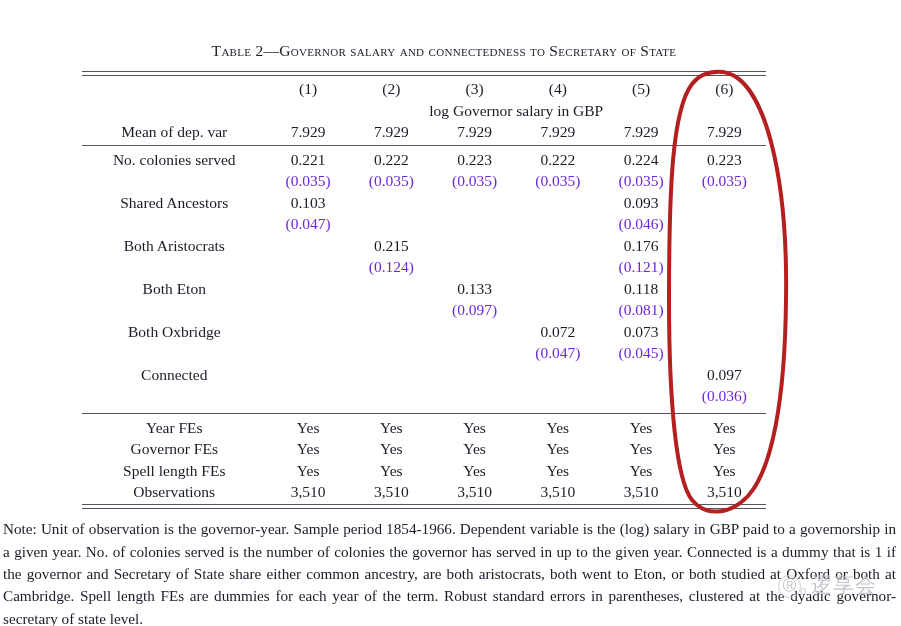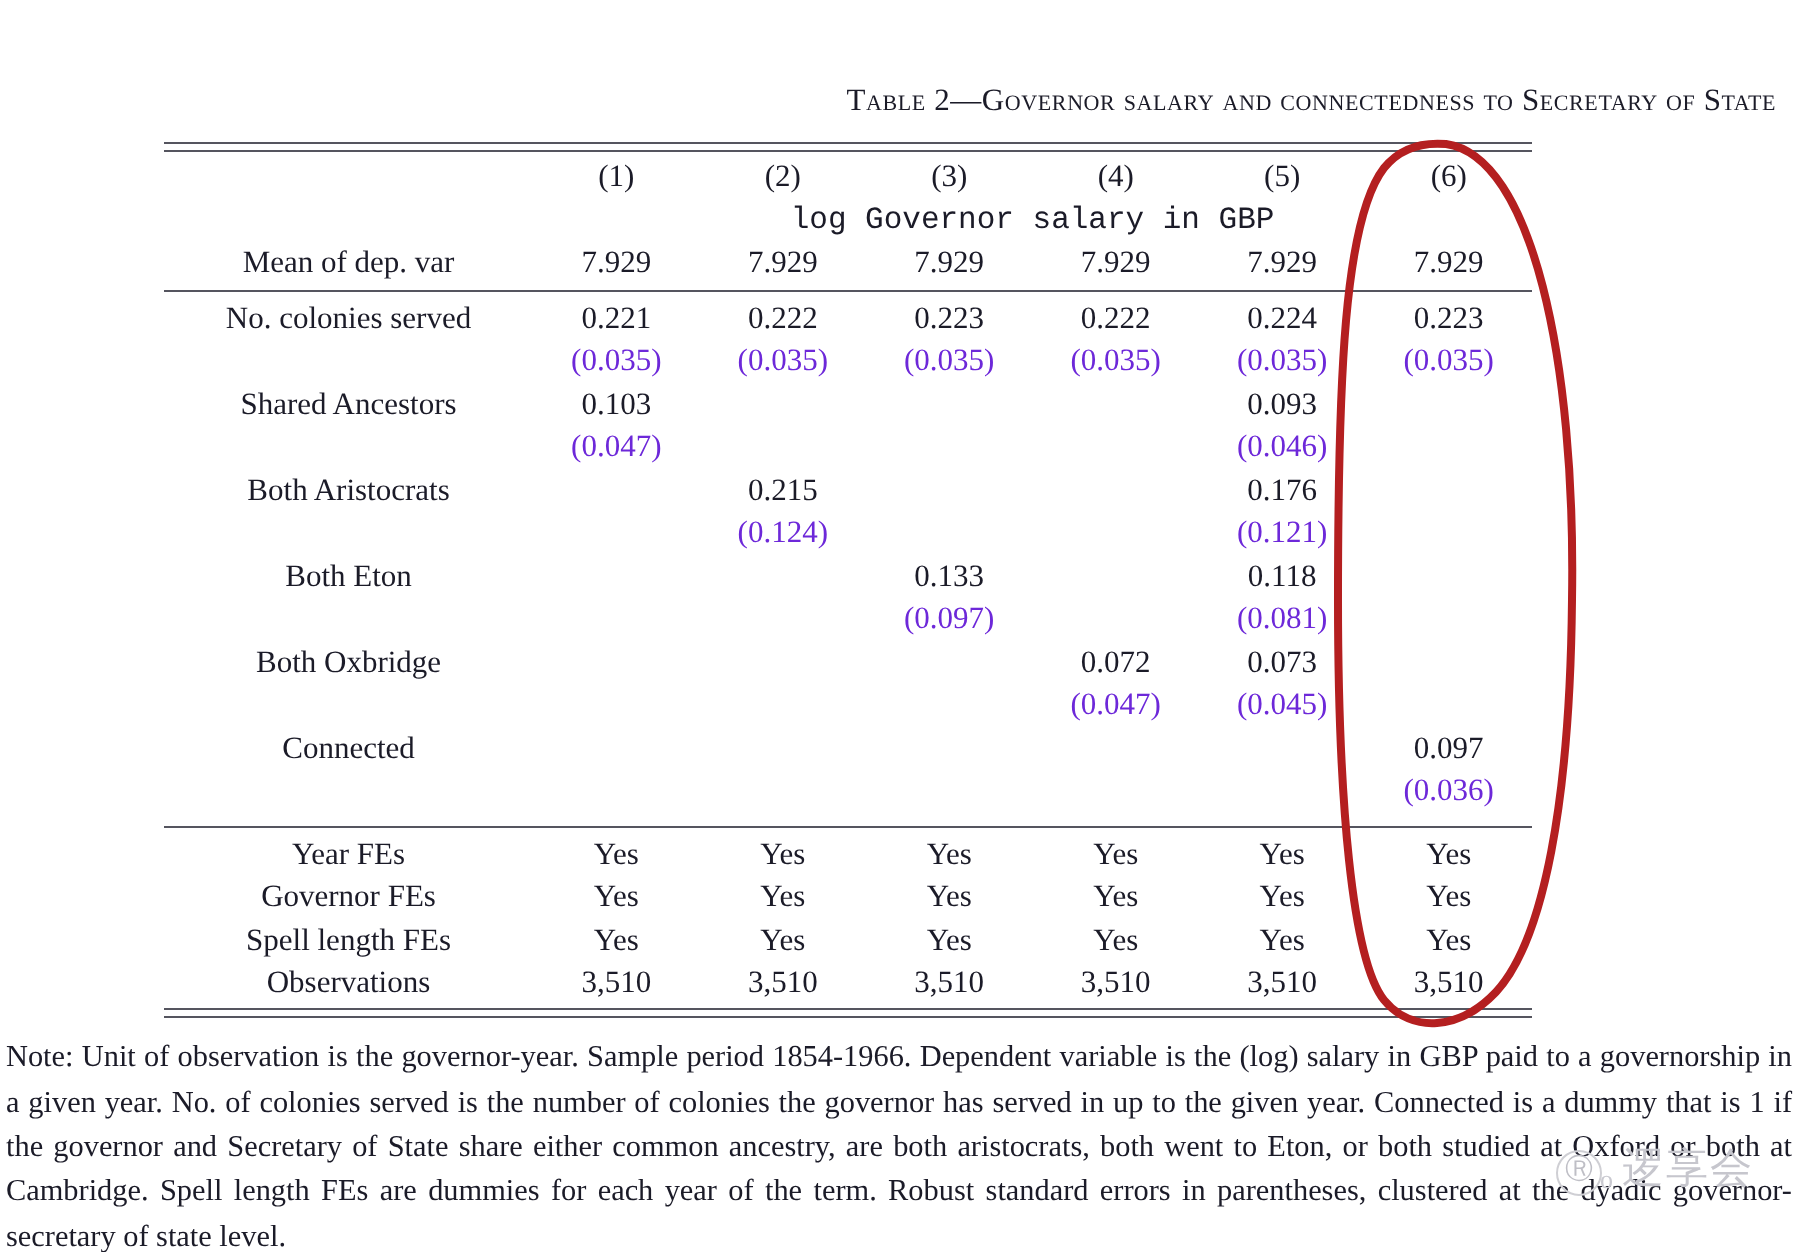--- a/index.html
+++ b/index.html
@@ -22,21 +22,21 @@
     position: absolute;
     inset: 0;
   }
 
   
   .table-title {
     position: absolute;
     left: 0;
     top: 42px;
     width: 888px;
-    text-align: right;
+    text-align: center;
     font-size: 15.5px;
     letter-spacing: 0.3px;
     color: #1b1b28;
     font-variant: small-caps;
     white-space: nowrap;
   }
 
   
   #table-block {
     position: absolute;
@@ -69,21 +69,20 @@
     white-space: nowrap;
   }
   td.num, th.num {
     text-align: center;
     white-space: nowrap;
   }
   td.se { color: #6d28d9; }
   td.spanhead {
     text-align: center;
     white-space: nowrap;
-    font-family: Liberation Mono, monospace;
   }
 
   
   tr.rule-double > td {
     height: 8px;
     line-height: 8px;
     padding: 0;
     position: relative;
   }
   tr.rule-double > td::before,

